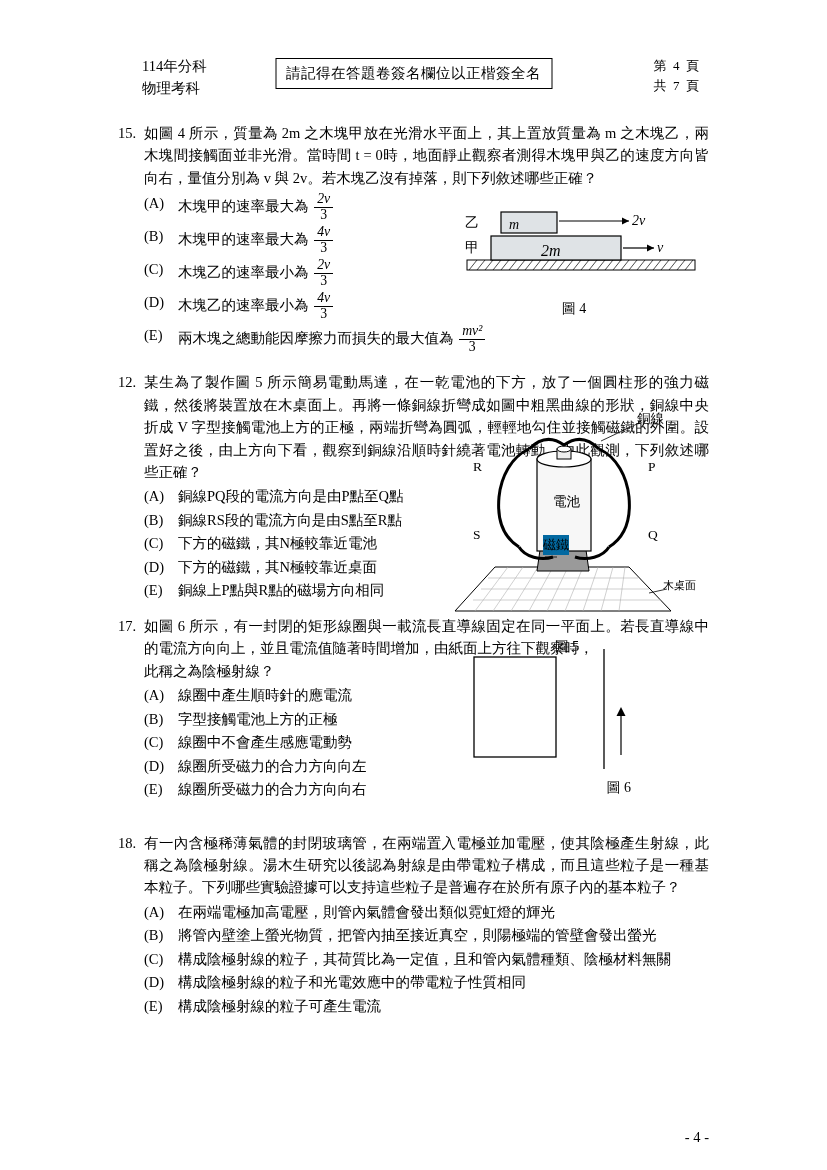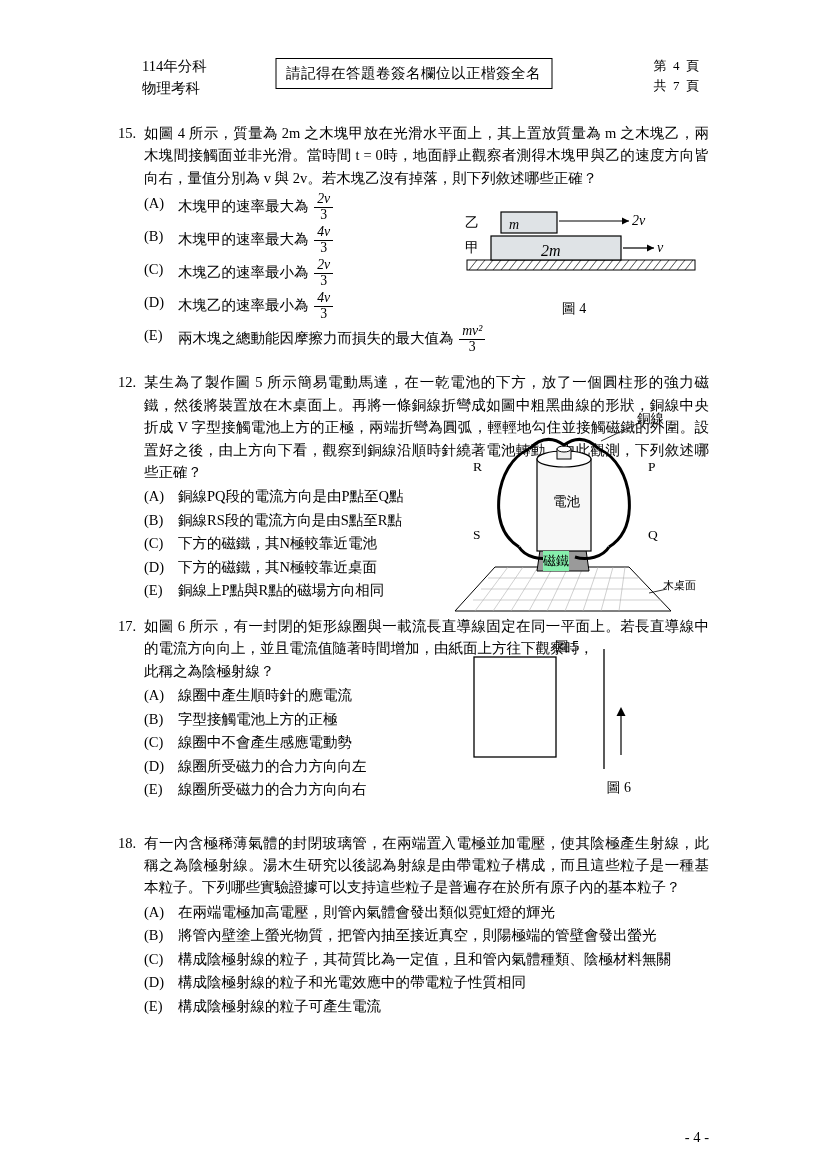--- a/index.html
+++ b/index.html
@@ -353,21 +353,21 @@
         <path d="M176,150 C170,160 154,164 142,160" fill="none" stroke="#000" stroke-width="3"></path>
 
         <line x1="168" y1="44" x2="206" y2="26" stroke="#000" stroke-width="0.8"></line>
 
         <line x1="216" y1="196" x2="234" y2="192" stroke="#000" stroke-width="0.8"></line>
 
         <line x1="112" y1="160" x2="124" y2="160" stroke="#000" stroke-width="0.8"></line>
       </svg>
       <div style="position:absolute; left:204px; top:12px; font-size:13.5px;">銅線</div>
       <div style="position:absolute; left:120px; top:95px; font-size:13.5px;">電池</div>
-      <div style="position:absolute; left:110px; top:154px; font-size:13px; background:#86efac;">磁鐵</div>
+      <div style="position:absolute; left:110px; top:138px; font-size:13px; background:#0369a1;">磁鐵</div>
       <div style="position:absolute; left:230px; top:180px; font-size:11px;">木桌面</div>
       <div style="position:absolute; left:215px; top:60px; font-size:13.5px;">P</div>
       <div style="position:absolute; left:215px; top:128px; font-size:13.5px;">Q</div>
       <div style="position:absolute; left:40px; top:60px; font-size:13.5px;">R</div>
       <div style="position:absolute; left:40px; top:128px; font-size:13.5px;">S</div>
       <div class="fig-cap" style="margin-top:0;">圖 5</div>
     </div>
   </div>
 
   <div class="q q17">

